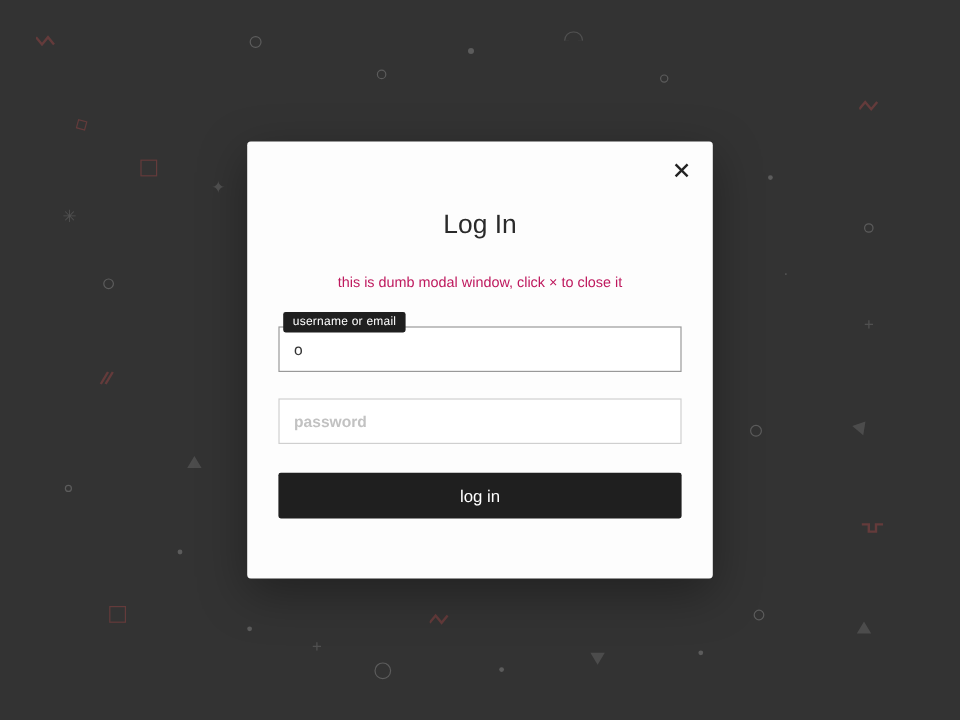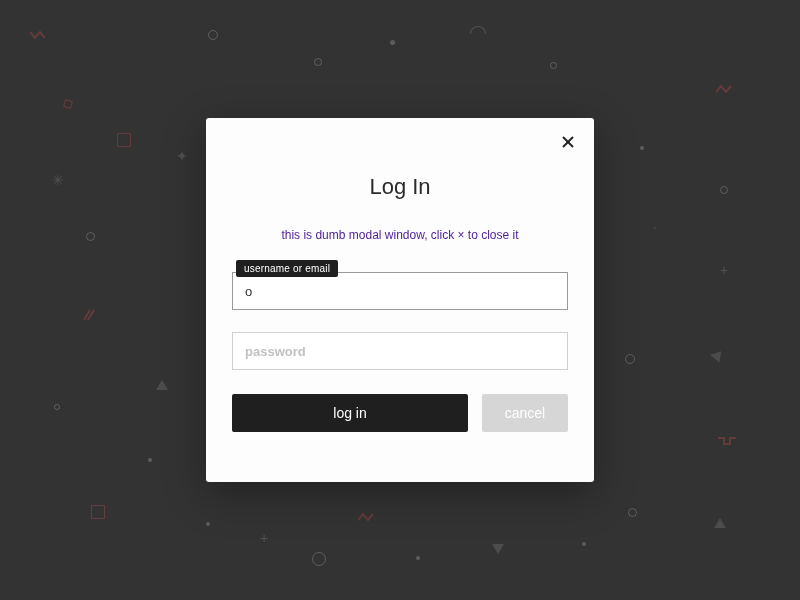--- a/index.html
+++ b/index.html
@@ -46,21 +46,21 @@
     .modal-title {
       text-align: center;
       font-size: 22px;
       color: #2a2a2a;
       margin-top: 34px;
       font-weight: 400;
     }
     .modal-subtitle {
       text-align: center;
       font-size: 12px;
-      color: #4c1d95;
+      color: #be185d;
       margin-top: 28px;
     }
     .field {
       position: relative;
       margin-top: 22px;
     }
     .field.first { margin-top: 30px; }
     .field-label {
       position: absolute;
       top: -12px;
@@ -175,15 +175,14 @@
     <span class="field-label">username or email</span>
     <input type="text" value="o" style="">
   </div>
 
   <div class="field secondary">
     <input type="password" placeholder="password" style="">
   </div>
 
   <div class="buttons">
     <button class="btn btn-primary">log in</button>
-    <button class="btn btn-secondary">cancel</button>
   </div>
 </div>
 
 </body></html>

